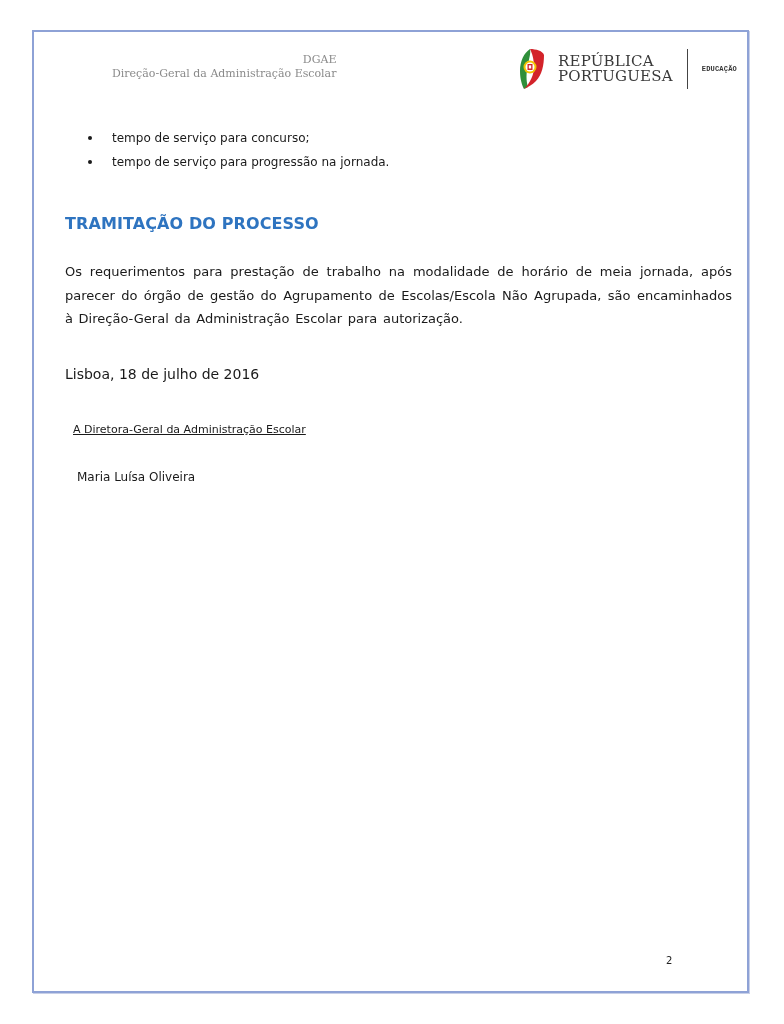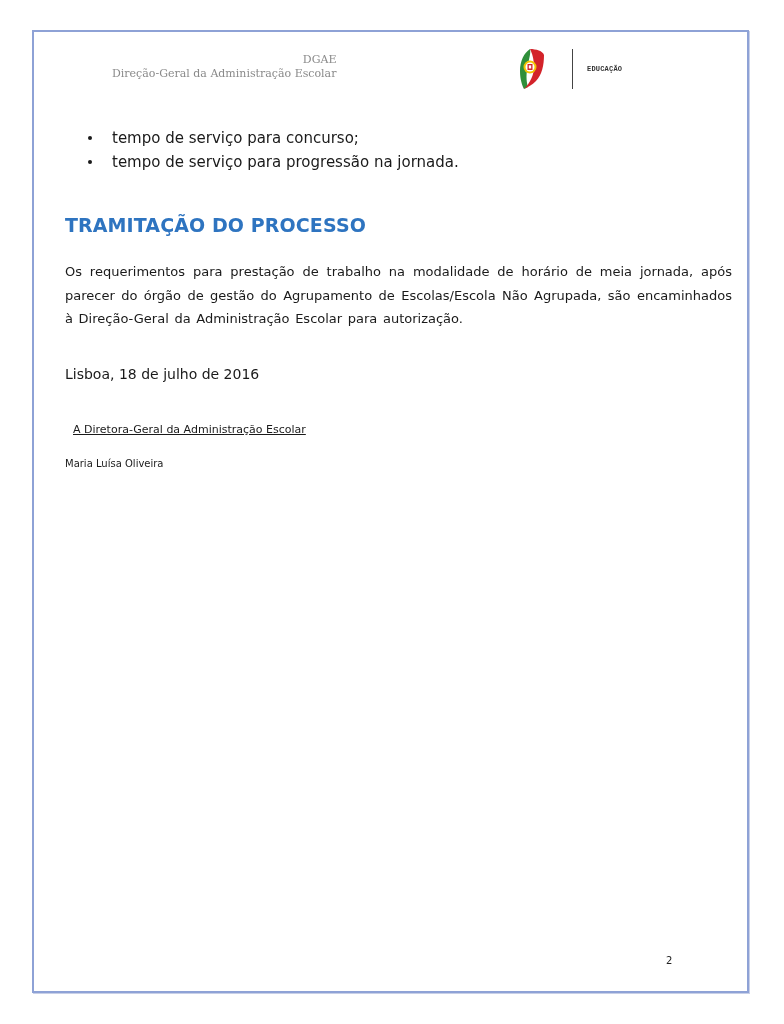--- a/index.html
+++ b/index.html
@@ -78,41 +78,41 @@
       color: #333;
       letter-spacing: 0.2px;
     }
     .bullets {
       position: absolute;
       left: 86px;
       top: 126px;
       margin: 0;
       padding: 0;
       list-style: none;
-      font-size: 15px;
+      font-size: 12px;
       line-height: 24px;
     }
     .bullets li {
       position: relative;
       padding-left: 26px;
     }
     .bullets li .dot {
       position: absolute;
       left: 2px;
       top: 10px;
       width: 4px;
       height: 4px;
       border-radius: 50%;
       background: #1a1a1a;
     }
     .section-title {
       position: absolute;
       left: 65px;
       top: 214px;
-      font-size: 19px;
+      font-size: 16px;
       font-weight: bold;
       color: #2e74c0;
       margin: 0;
       letter-spacing: 0.1px;
     }
     .paragraph {
       position: absolute;
       left: 65px;
       top: 260px;
       width: 667px;
@@ -134,22 +134,22 @@
       left: 65px;
       top: 415px;
       font-size: 11px;
       margin: 8px;
       text-decoration: underline;
     }
     .signatory-name {
       position: absolute;
       left: 65px;
       top: 458px;
-      font-size: 10px;
-      margin: 0;
+      font-size: 12px;
+      margin: 12px;
     }
     .page-number {
       position: absolute;
       left: 666px;
       top: 955px;
       font-size: 10px;
       color: #222;
     }
   </style>
 </head>
@@ -164,20 +164,24 @@
 
 <div class="logo-block">
   <svg class="emblem" viewBox="0 0 30 44">
     <path d="M14 2 C8 6, 4 14, 4 24 C4 32, 6 38, 8 42 L12 40 C10 34, 10 26, 12 18 C13 12, 15 6, 14 2 Z" fill="#2f8f3a"></path>
     <path d="M14 2 C20 2, 27 4, 28 8 C28 18, 26 28, 20 34 C16 38, 12 40, 8 42 C14 36, 18 28, 18 20 C18 12, 16 6, 14 2 Z" fill="#d3232a"></path>
     <circle cx="14" cy="20" r="6.5" fill="#f2c300"></circle>
     <circle cx="14" cy="20" r="4.5" fill="#ffffff"></circle>
     <rect x="11.5" y="17" width="5" height="6" fill="#d3232a"></rect>
     <rect x="12.8" y="18.3" width="2.4" height="3.2" fill="#ffffff"></rect>
   </svg>
+  <div class="republica">
+    <span>REPÚBLICA</span>
+    <span>PORTUGUESA</span>
+  </div>
   <div class="logo-divider"></div>
   <div class="ministry">EDUCAÇÃO</div>
 </div>
 
 <ul class="bullets">
   <li>
     <span class="dot"></span>
     <span>tempo de serviço para concurso;</span>
   </li>
   <li>

